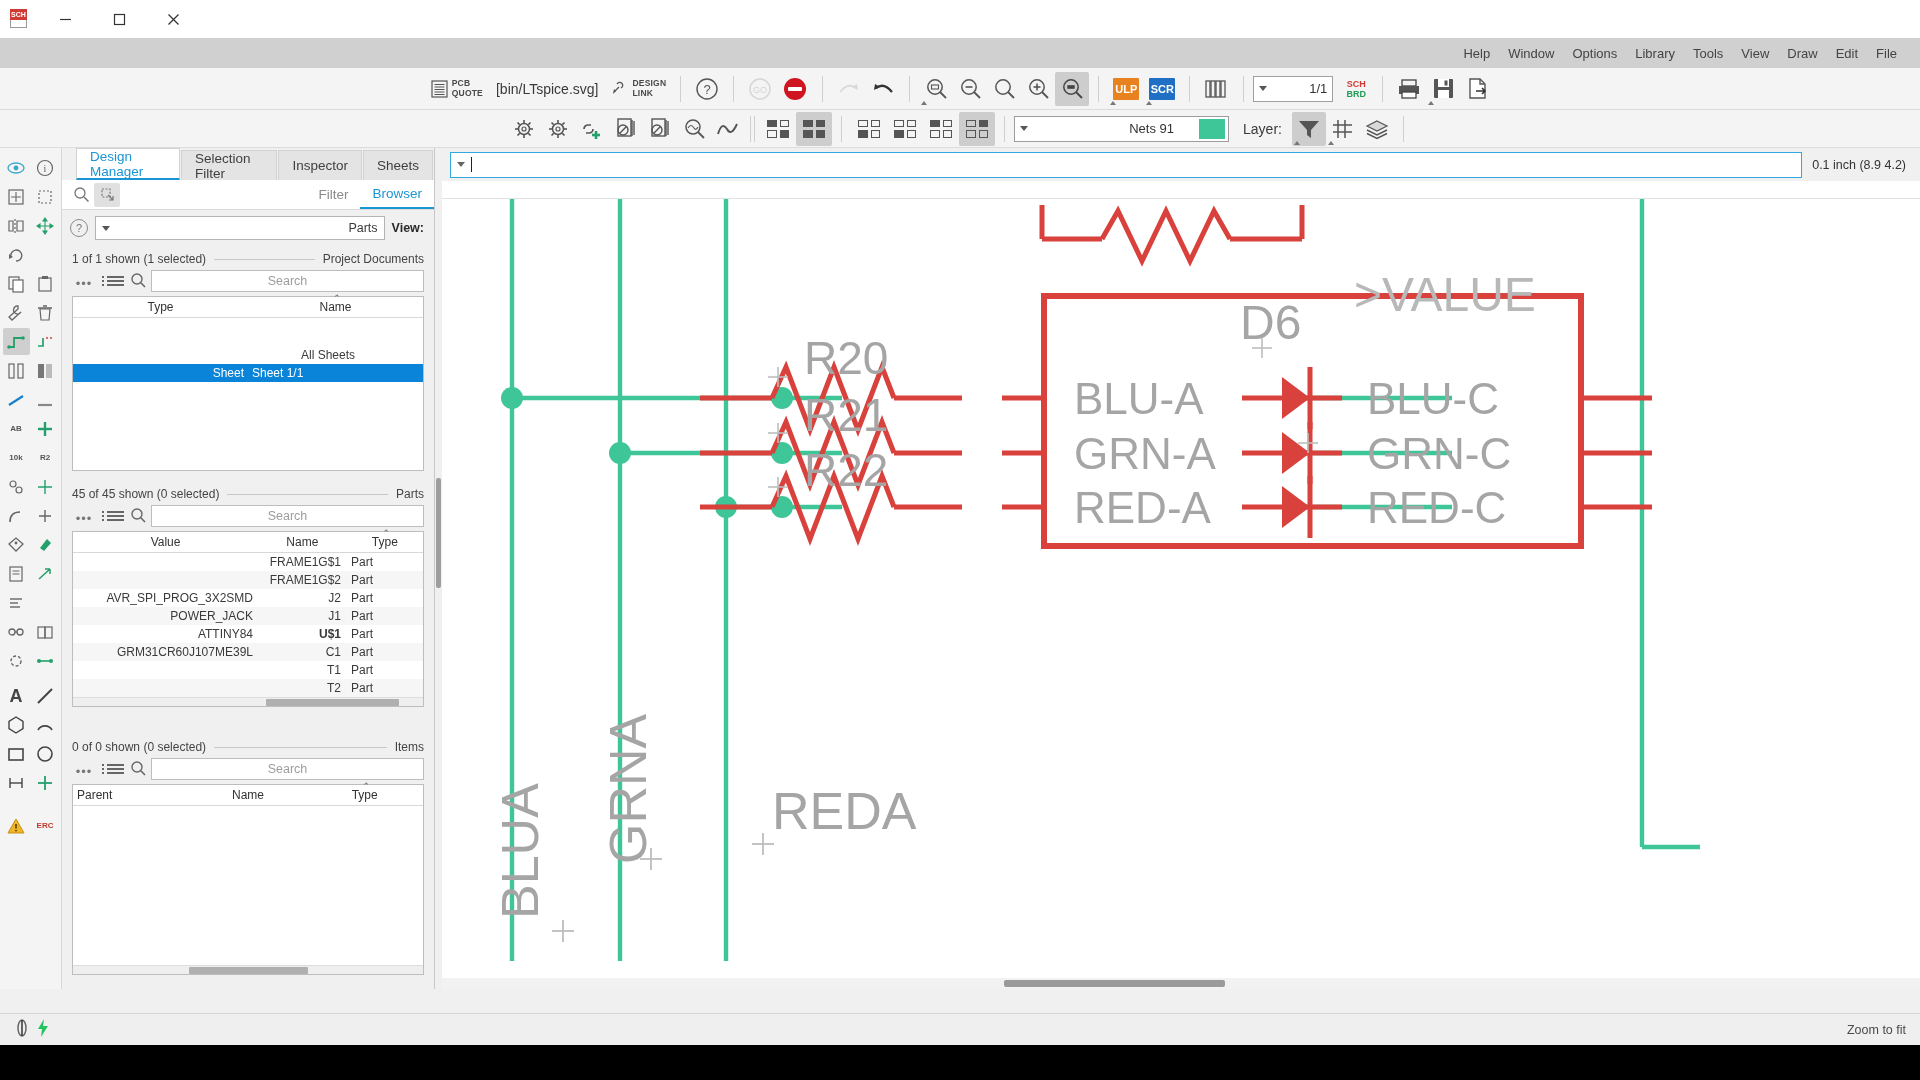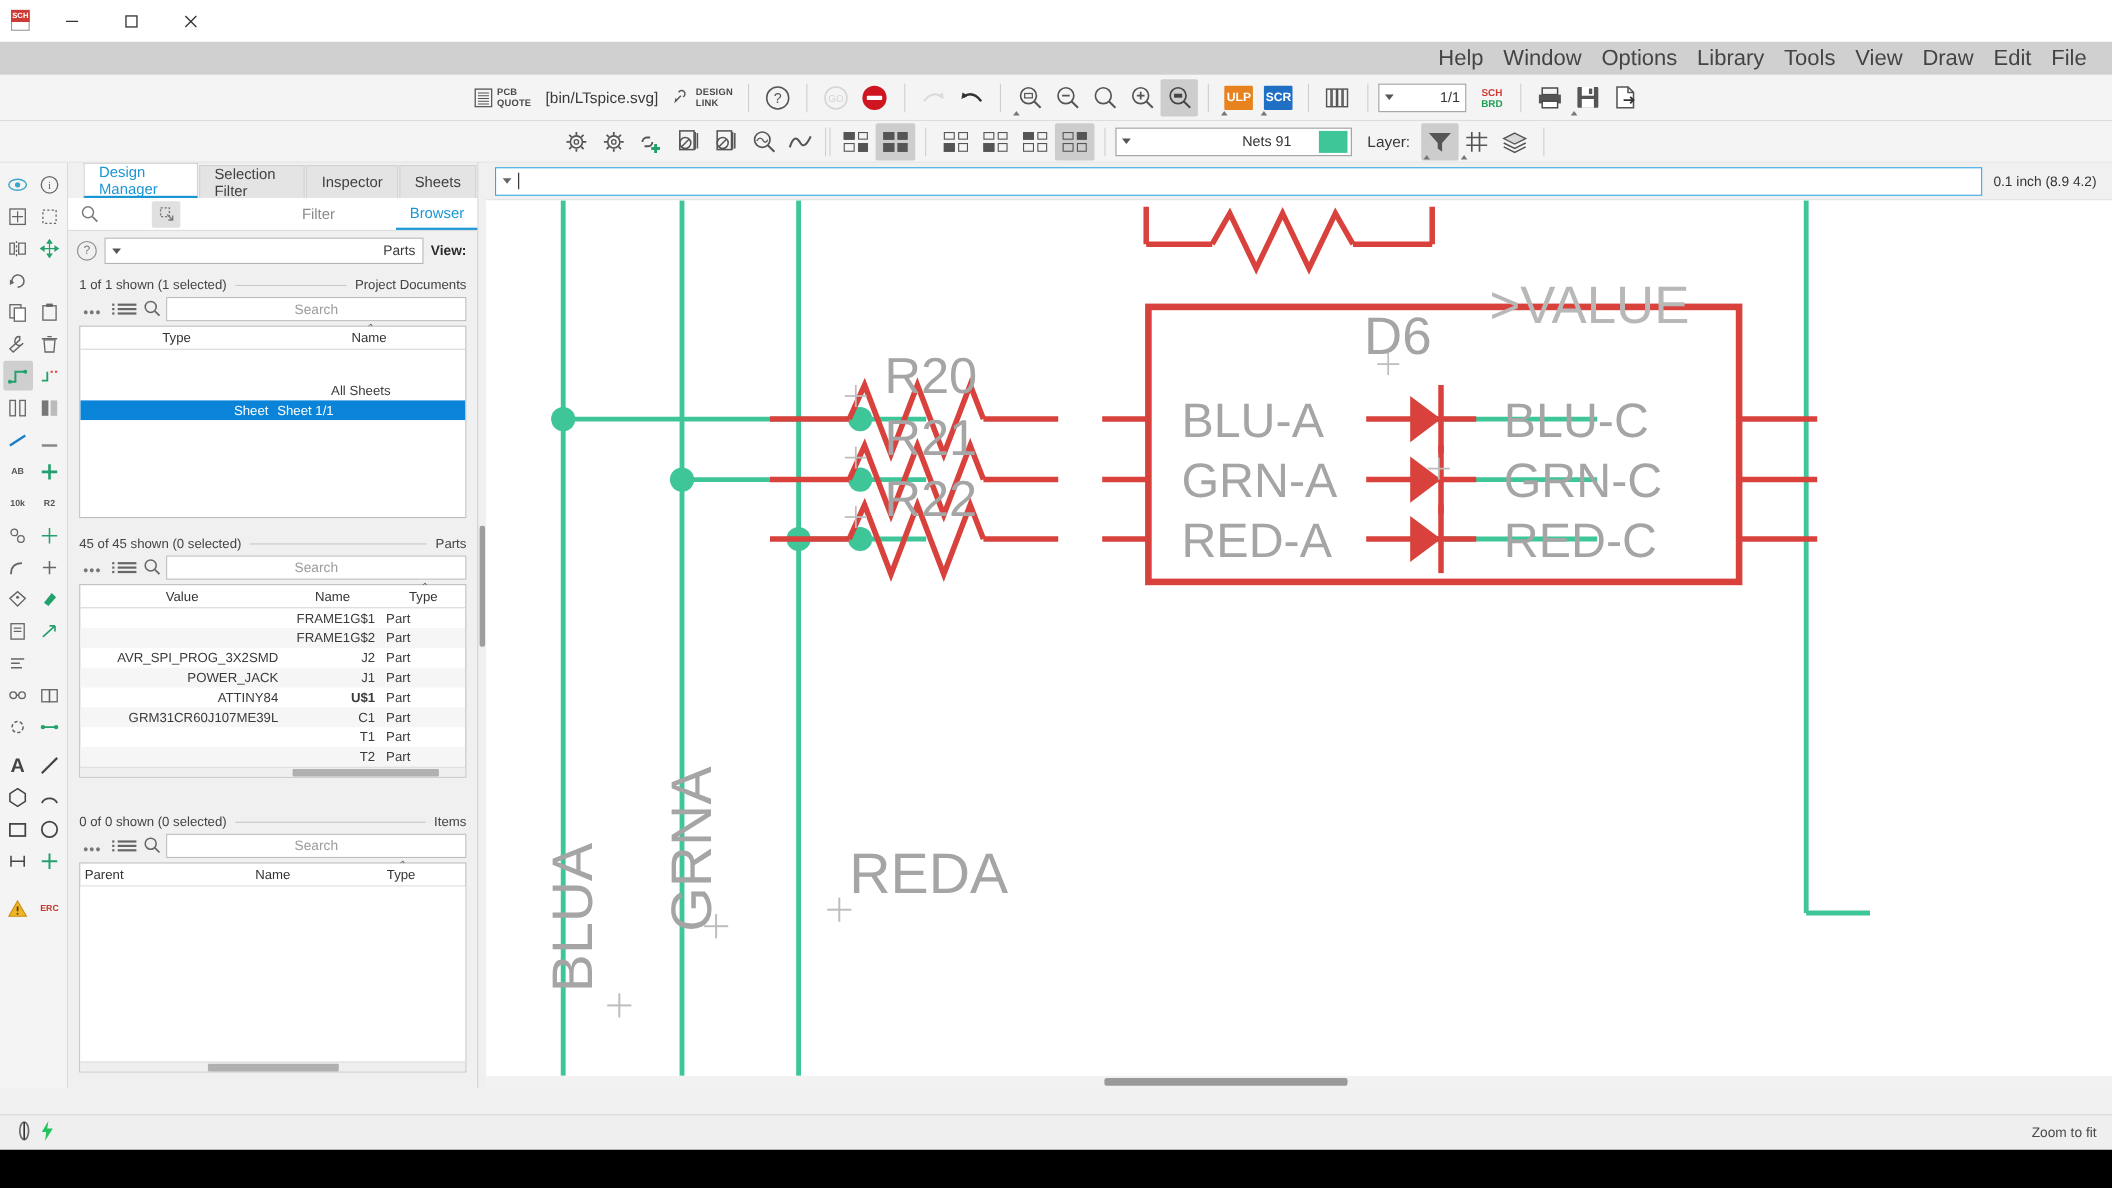--- a/index.html
+++ b/index.html
@@ -14,21 +14,21 @@
   .tb-icon .sheet { position:absolute; left:2px; top:1px; width:17px; height:19px; background:#fff; border:1px solid #999; }
   .tb-icon .band { position:absolute; left:2px; top:1px; width:17px; height:11px; background:#cf3b34; }
   .tb-icon .band span { color:#fff; font-size:7px; font-weight:bold; display:block; text-align:center; line-height:11px; letter-spacing:0; }
   .tb-title { font-size:15px; color:#2b2b2b; white-space:nowrap; flex:1 1 auto; }
   .tb-controls { display:flex; height:38px; flex:0 0 auto; }
   .tb-btn { width:54px; height:38px; display:flex; align-items:center; justify-content:center; }
   .tb-btn svg { display:block; }
 
   
   .menubar { height:30px; background:#d0d0d0; display:flex; align-items:center; justify-content:flex-end; padding-right:14px; flex:0 0 auto; }
-  .menuitem { padding:3px 9px; font-size:20px; color:#444; cursor:default; }
+  .menuitem { padding:3px 9px; font-size:13px; color:#444; cursor:default; }
 
   
   .toolbar1 { height:42px; background:#f4f4f4; border-bottom:1px solid #dcdcdc; display:flex; align-items:center; justify-content:center; flex:0 0 auto; position:relative; }
   .tb-group { display:flex; align-items:center; height:36px; }
   .vsep { width:1px; height:26px; background:#cfcfcf; margin:0 9px; }
   .tbtn { height:34px; min-width:34px; display:flex; align-items:center; justify-content:center; padding:0 5px; border-radius:2px; position:relative; }
   .tbtn.active { background:#cdcdcd; }
   .tbtn.disabled { opacity:.35; }
   .lbl2 { font-size:8.5px; line-height:9.5px; font-weight:bold; color:#4a4a4a; text-align:left; margin-left:4px; letter-spacing:.2px; }
   .txtbtn { font-size:14px; color:#3a3a3a; padding:0 8px; }
@@ -60,21 +60,21 @@
   .railrow { display:flex; width:62px; justify-content:center; gap:2px; margin-bottom:2px; }
   .ric { width:27px; height:27px; display:flex; align-items:center; justify-content:center; border-radius:2px; position:relative; }
   .ric.sel { background:#cfcfcf; }
   .ric .mini { font-size:8px; font-weight:bold; color:#555; }
 
   
   .panel { width:373px; background:#f0f0f0; display:flex; flex-direction:column; flex:0 0 auto; border-right:1px solid #c8c8c8; }
   .ptabs { height:32px; display:flex; align-items:flex-end; padding-left:14px; background:#f0f0f0; }
   .ptab { height:30px; padding:0 13px; display:flex; align-items:center; font-size:13.5px; color:#404040; background:#e4e4e4; border:1px solid #d2d2d2; border-bottom:none; margin-right:1px; }
   .ptab.active { background:#fff; color:#1a96d4; border-bottom:2px solid #1a96d4; height:32px; }
-  .psub { height:30px; display:flex; align-items:center; background:#fff; border-bottom:1px solid #dcdcdc; padding-left:6px;gap:44px; }
+  .psub { height:30px; display:flex; align-items:center; background:#fff; border-bottom:1px solid #dcdcdc; padding-left:6px; }
   .psub .sp { flex:1 1 auto; }
   .stab { padding:0 12px; height:29px; display:flex; align-items:center; font-size:13.5px; color:#8a8a8a; }
   .stab.active { color:#1a96d4; border-bottom:2px solid #1a96d4; }
   .sicon { width:26px; height:24px; display:flex; align-items:center; justify-content:center; border-radius:2px; }
   .sicon.on { background:#e0e0e0; }
 
   .prow { display:flex; align-items:center; padding:6px 10px 6px 8px; gap:7px; }
   .qmark { width:18px;height:18px;border:1.4px solid #8c8c8c;border-radius:50%;display:flex;align-items:center;justify-content:center;font-size:11px;color:#7a7a7a;flex:0 0 auto; }
   .combo { flex:1 1 auto; height:24px; background:#fff; border:1px solid #b4b4b4; display:flex; align-items:center; padding:0 6px; }
   .combo .arr { width:0;height:0;border-left:4px solid transparent;border-right:4px solid transparent;border-top:5px solid #555; }
@@ -101,21 +101,21 @@
   .tbl .r { display:flex; }
   .tbl .r span { padding:2px 4px; white-space:nowrap; overflow:hidden; }
   .tbl .r.alt { background:#f6f6f6; }
   .tbl .r.selrow { background:#0a84d8; color:#fff; }
   .cap { position:absolute; top:-4px; left:50%; transform:translateX(-50%); font-size:9px; color:#666; }
 
   .hscroll { height:9px; background:#efefef; border-top:1px solid #ddd; position:relative; }
   .hscroll i { position:absolute; top:1px; height:7px; background:#b0b0b0; border-radius:1px; }
 
   
-  .canvaswrap { flex:1 1 auto; display:flex; flex-direction:column; min-width:0; background:#fff; }
+  .canvaswrap { flex:1 1 auto; display:flex; flex-direction:column; min-width:0; background:#fff;gap:17px; }
   .cmdrow { height:33px; display:flex; align-items:center; background:#f0f0f0; padding:0 8px; gap:10px; flex:0 0 auto; }
   .cmdline { flex:1 1 auto; height:26px; background:#fff; border:1.6px solid #31a8e0; display:flex; align-items:center; padding:0 6px; gap:6px; }
   .cmdline .arr { width:0;height:0;border-left:4px solid transparent;border-right:4px solid transparent;border-top:5px solid #666; }
   .caret { width:1px; height:15px; background:#222; }
   .coord { font-size:12.5px; color:#333; white-space:nowrap; flex:0 0 auto; padding-right:6px; }
   .canvas { flex:1 1 auto; position:relative; background:#fff; overflow:hidden; border-top:1px solid #e2e2e2; }
   .canvas svg { position:absolute; left:0; top:0; }
   .cscroll { height:11px; background:#f2f2f2; position:relative; flex:0 0 auto; }
   .cscroll i { position:absolute; top:2px; height:7px; background:#9a9a9a; border-radius:2px; }
 

